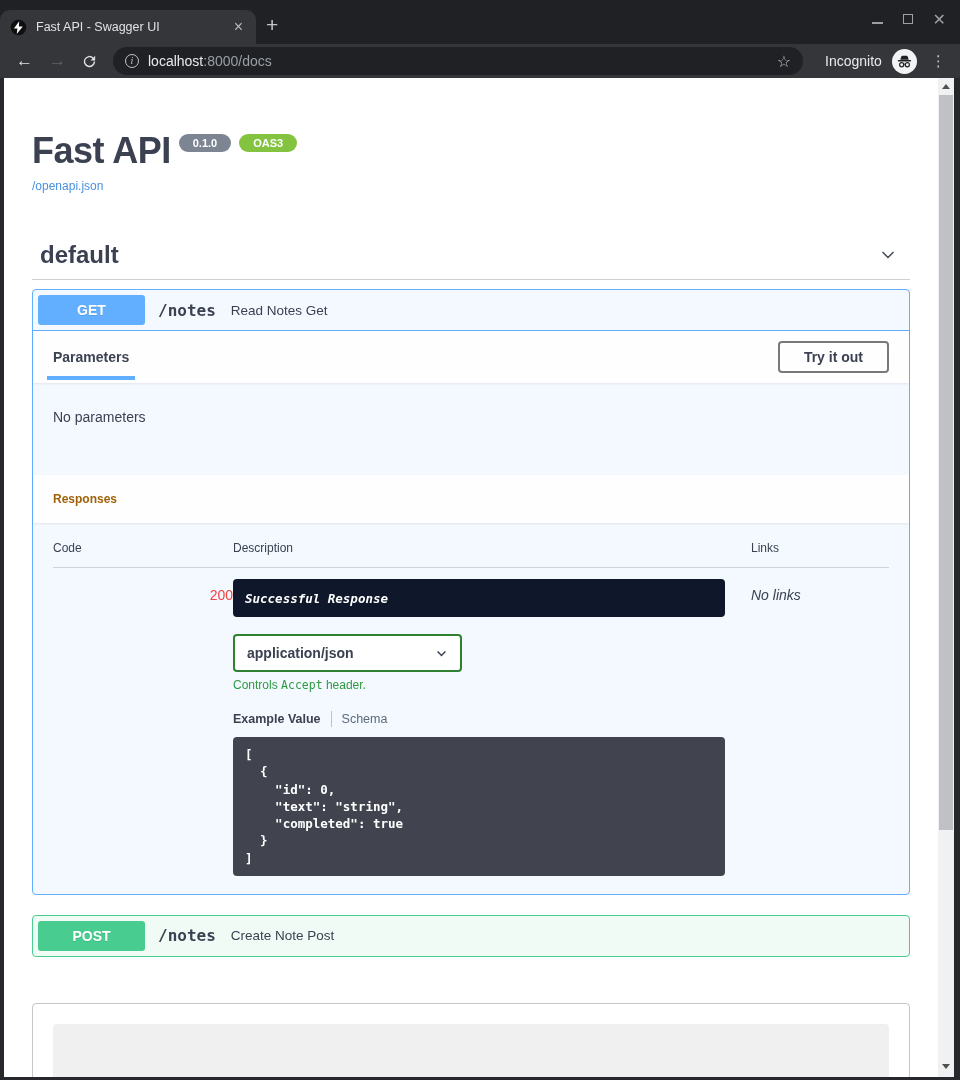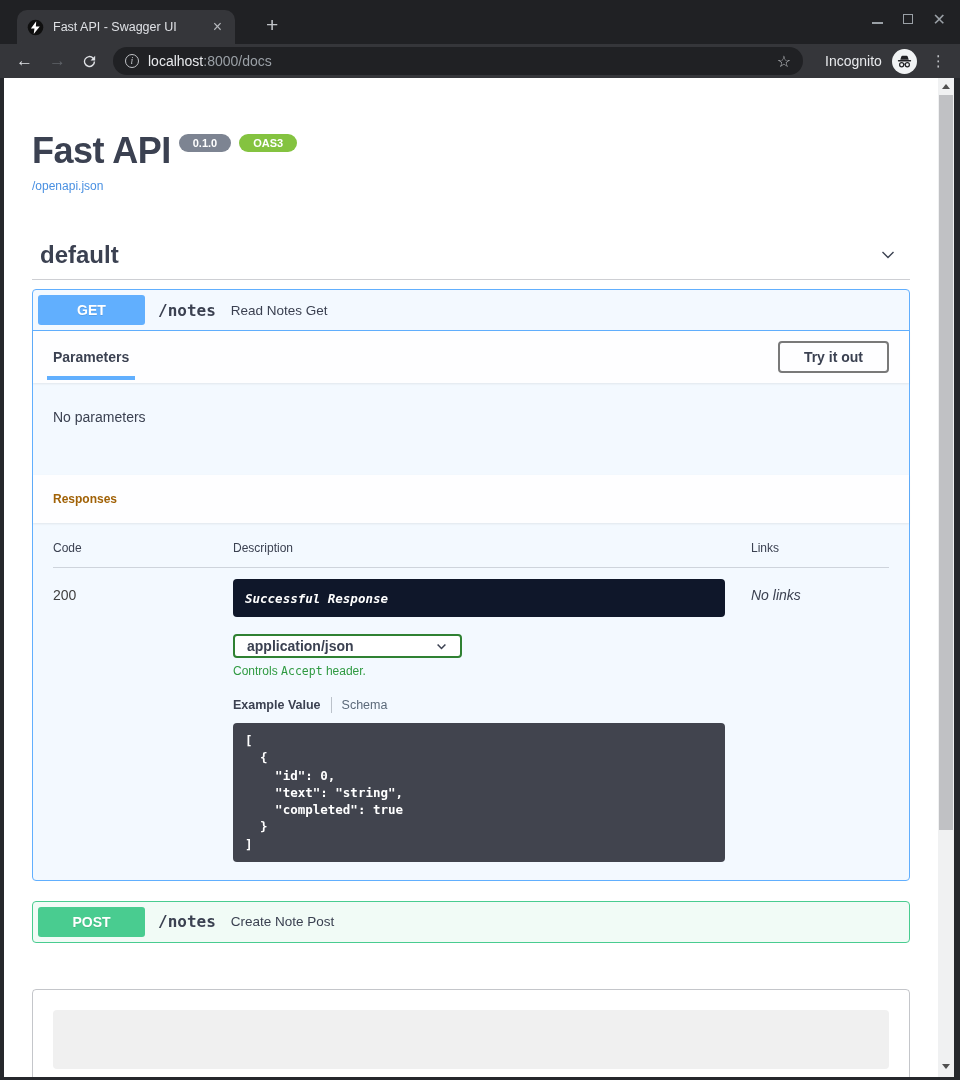--- a/index.html
+++ b/index.html
@@ -2,21 +2,21 @@
 <html><head>
 <meta charset="utf-8">
 <style>
   * { margin:0; padding:0; box-sizing:border-box; }
   html,body { width:960px; height:1080px; overflow:hidden; background:#202124;
               font-family:"Liberation Sans", sans-serif; }
   .window { position:relative; width:960px; height:1080px; background:#202124; }
 
   
   .tabstrip { position:absolute; left:0; top:0; width:960px; height:44px; background:#202124; }
-  .tab { position:absolute; left:17px; top:10px; width:218px; height:34px; background:#35363a;
+  .tab { position:absolute; left:0; top:10px; width:256px; height:34px; background:#35363a;
          border-radius:10px 10px 0 0; display:flex; align-items:center; padding:0 10px; gap:9px; }
   .favicon { width:17px; height:17px; flex:0 0 auto; }
   .tab-title { color:#dfe1e5; font-size:12.5px; white-space:nowrap; overflow:hidden; flex:1; }
   .tab-close { color:#b6b9bd; font-size:16px; line-height:16px; cursor:default; padding:0 3px; }
   .newtab { position:absolute; left:266px; top:14px; color:#c0c3c7; font-size:21px; line-height:21px; font-weight:300; }
   .win-controls { position:absolute; right:14px; top:12px; display:flex; gap:20px; align-items:center; }
   .win-controls span { color:#9aa0a6; font-size:13px; display:inline-block; }
   .btn-max { width:10px; height:10px; border:1.5px solid #9aa0a6; }
   .btn-min { width:11px; height:2px; background:#9aa0a6; margin-top:4px; }
   .btn-close { font-size:16px !important; line-height:12px; }
@@ -80,27 +80,27 @@
   .resp-header { background:rgba(255,255,255,.85); padding:17px 20px; font-size:12px; font-weight:700;
                  color:#a16207; box-shadow:0 1px 2px rgba(0,0,0,.08); }
   .resp-body { padding:18px 20px 18px; }
   .resp-table { width:100%; }
   .t-head { display:flex; font-size:12px; font-weight:400; color:#3b4151;
             padding-bottom:12px; border-bottom:1px solid rgba(59,65,81,.2); }
   .t-row { display:flex; align-items:flex-start; padding-top:11px; }
   .col-code { width:180px; flex:0 0 auto; }
   .col-desc { flex:1; }
   .col-links { width:138px; flex:0 0 auto; }
-  .code-val { font-size:14px; color:#404040; padding-top:8px; }
+  .code-val { font-size:14px; color:#ef4444; padding-top:8px;text-align:right; }
   .desc-box { width:492px; background:#0f172a; border-radius:4px; padding:10px 12px; }
   .desc-box span { font-family:"DejaVu Sans Mono", monospace; font-size:12.5px; font-weight:700;
                    font-style:italic; color:#fff; }
   .no-links { font-size:14px; font-style:italic; color:#3b4151; padding-top:8px; }
 
-  .media-select { margin-top:17px; width:229px; height:24px; border:2px solid #2f8132; border-radius:4px;
+  .media-select { margin-top:17px; width:229px; height:38px; border:2px solid #2f8132; border-radius:4px;
                   background:#fff; display:flex; align-items:center; justify-content:space-between;
                   padding:10px 12px; }
   .media-select .val { font-size:14px; font-weight:700; color:#3b4151; }
   .accept-note { margin-top:6px; font-size:12px; color:#2f9a41; }
   .accept-note code { font-family:"DejaVu Sans Mono", monospace; font-size:11.5px; }
 
   .ex-tabs { margin-top:19px; display:flex; align-items:center; gap:10px; }
   .ex-tab-active { font-size:12.5px; font-weight:700; color:#3b4151; }
   .ex-divider { width:1px; height:16px; background:rgba(59,65,81,.3); }
   .ex-tab { font-size:12.5px; color:#5c6a7a; }

